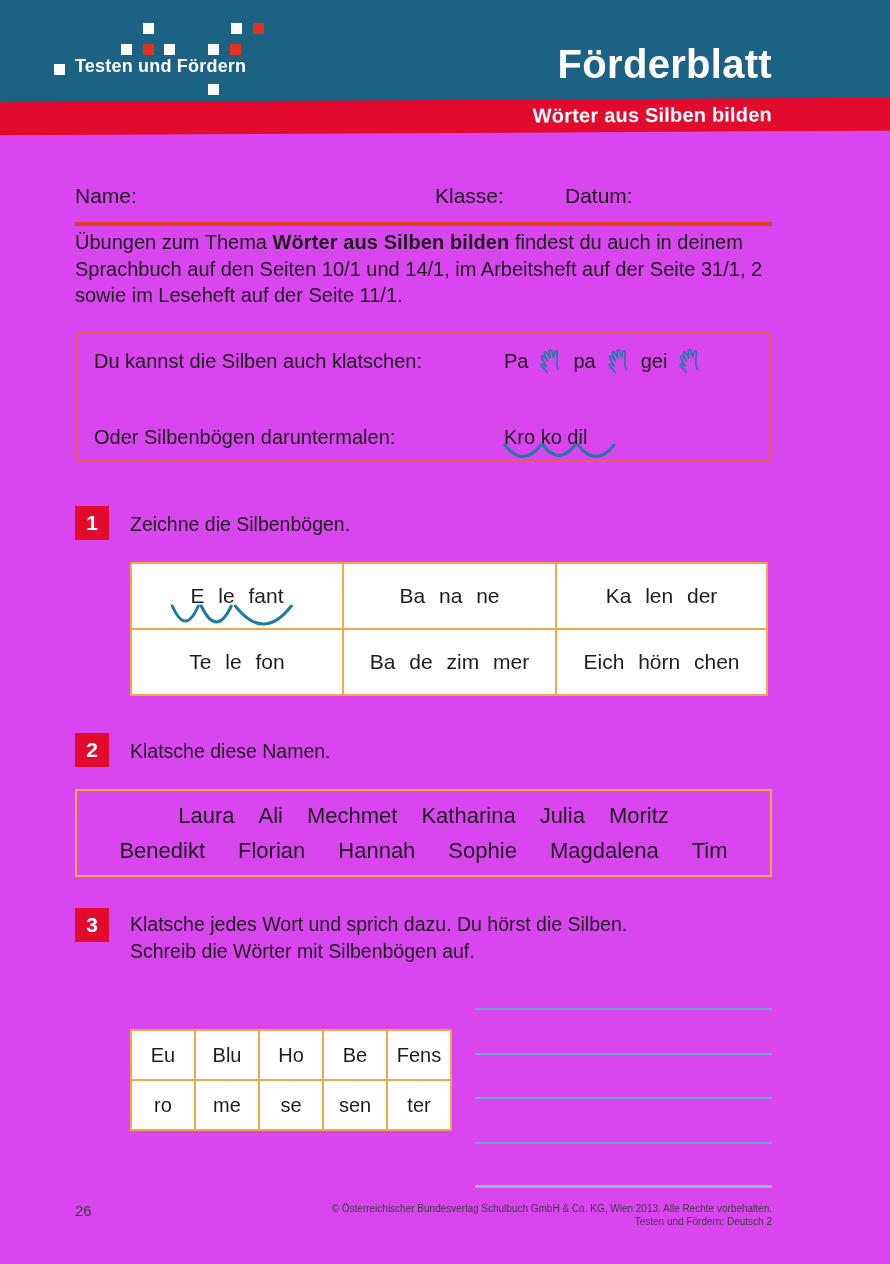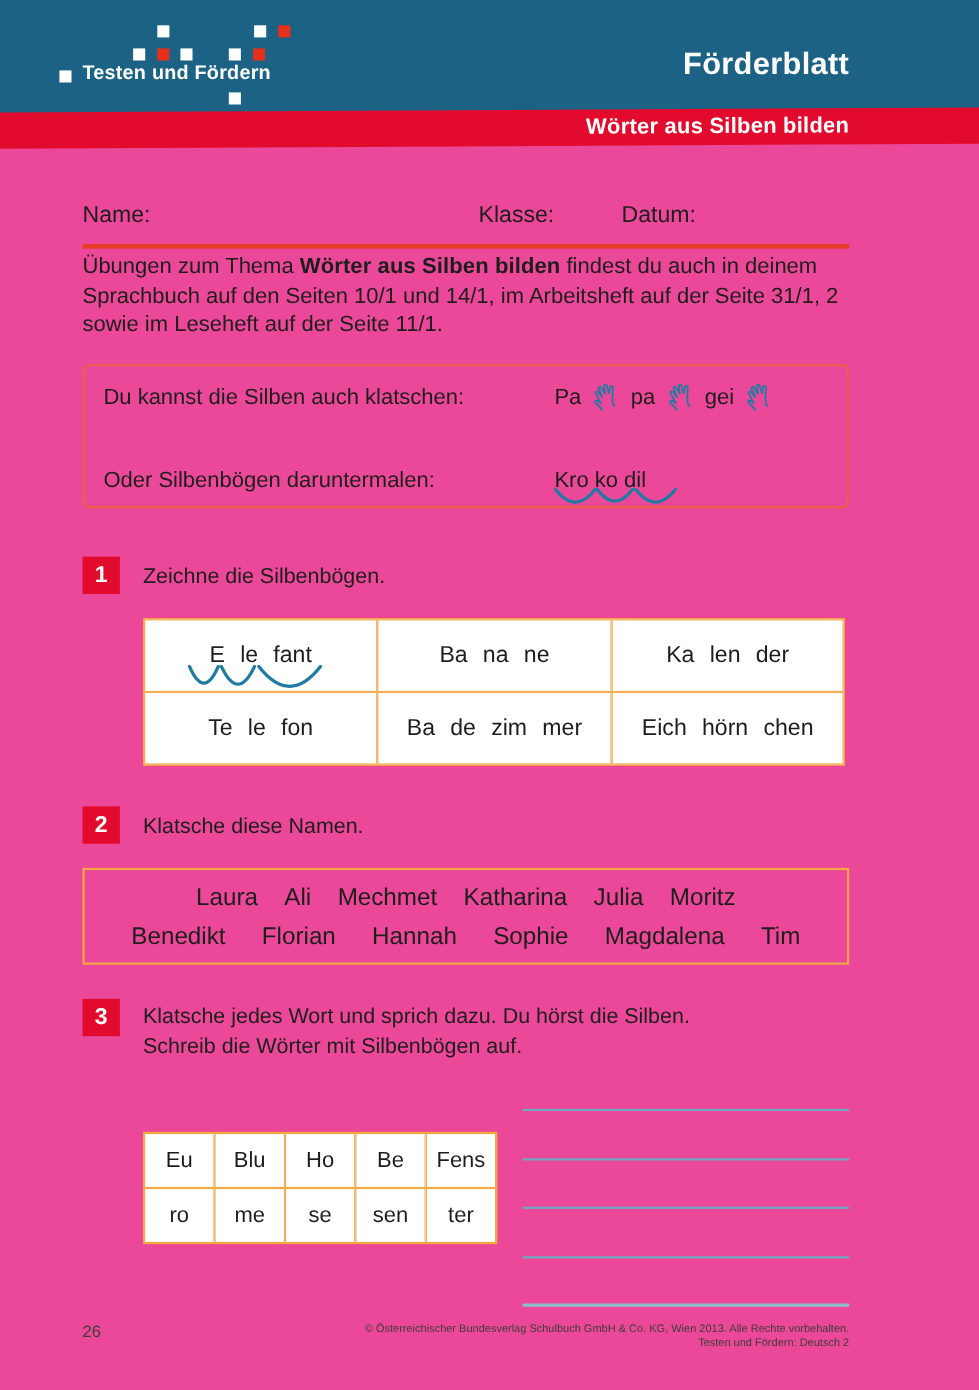--- a/index.html
+++ b/index.html
@@ -1,25 +1,25 @@
 <!DOCTYPE html>
 <html><head>
 <meta charset="utf-8">
 <style>
   * { margin:0; padding:0; box-sizing:border-box; }
   html,body { background:#fff; }
   body { font-family:"Liberation Sans", sans-serif; color:#1d1d1b; }
-  .page { position:relative; width:890px; height:1264px; margin:0 auto; background:#ec4899; overflow:hidden; }
+  .page { position:relative; width:890px; height:1264px; margin:0 auto; background:#d946ef; overflow:hidden; }
 
   
   .header-blue { position:absolute; left:0; top:0; width:890px; height:104px; background:#1b6285; }
   .red-band { position:absolute; left:-6px; right:-6px; top:100px; height:33px; background:#e30b2d;
               transform:rotate(-0.3deg); display:flex; align-items:center; justify-content:flex-end; }
   .red-band span { color:#fff; font-weight:bold; font-size:20px; padding-right:124px; letter-spacing:.2px; }
-  .page-title { position:absolute; top:42px; right:118px; color:#fff; font-weight:bold; font-size:28px; letter-spacing:.3px; }
+  .page-title { position:absolute; top:42px; right:118px; color:#fff; font-weight:bold; font-size:40px; letter-spacing:.3px; }
 
   .logo { position:absolute; left:0; top:0; width:300px; height:104px; }
   .sq { position:absolute; width:11px; height:11px; }
   .sq.w { background:#fff; } .sq.r { background:#e5301c; }
   .logo-text { position:absolute; left:75px; top:56px; color:#fff; font-weight:bold; font-size:18px; letter-spacing:.2px; }
 
   
   .name-row { position:absolute; top:184px; left:0; width:100%; font-size:21px; }
   .nr { position:absolute; top:0; }
   .nr.n { left:75px; } .nr.k { left:435px; } .nr.d { left:565px; }

